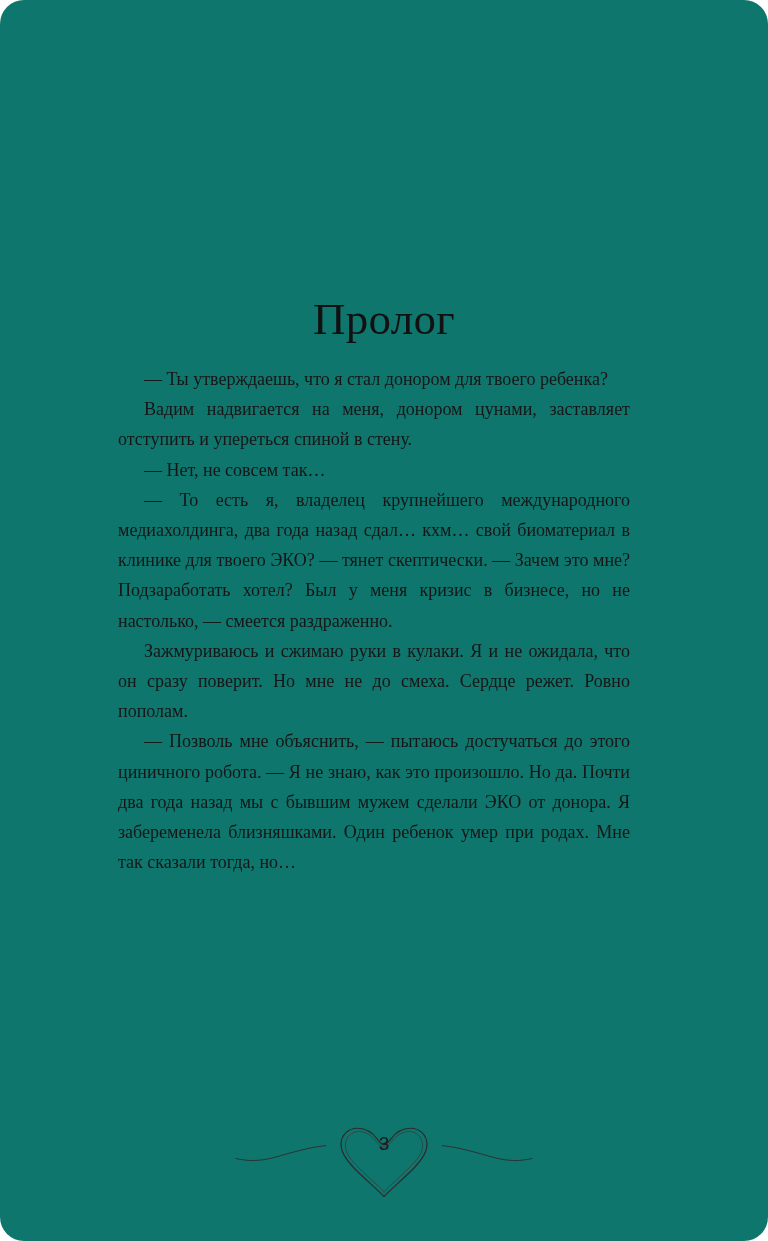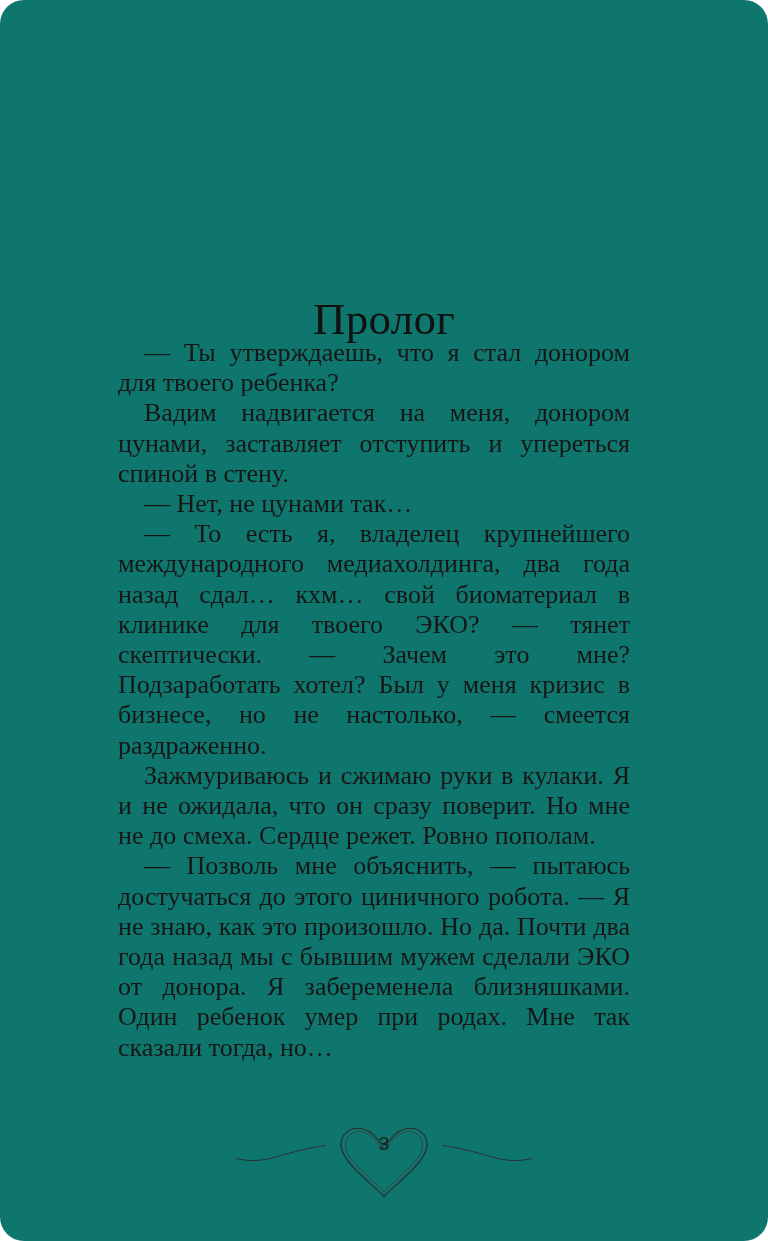--- a/index.html
+++ b/index.html
@@ -35,24 +35,24 @@
     font-size: 45px;
     font-weight: 400;
     line-height: 1.05;
     letter-spacing: 0.3px;
     color: #111111;
   }
 
   
   .text-block {
     position: absolute;
-    top: 338px;
+    top: 364px;
     left: 118px;
     width: 512px;
-    font-size: 26px;
+    font-size: 18px;
     line-height: 30.2px;
     text-align: justify;
     text-justify: inter-word;
     hyphens: manual;
     color: #161616;
   }
 
   .text-block p {
     margin: 0;
     text-indent: 26px;
@@ -93,21 +93,21 @@
 </head>
 <body>
 
 <div class="page">
 
   <h1 class="chapter-title">Пролог</h1>
 
   <div class="text-block">
     <p>— Ты утверждаешь, что я стал донором для твоего ребенка?</p>
     <p>Вадим надвигается на меня, донором цунами, заставляет отступить и упереться спиной в стену.</p>
-    <p>— Нет, не цунами так…</p>
+    <p>— Нет, не совсем так…</p>
     <p>— То есть я, владелец крупнейшего международного медиахолдинга, два года назад сдал… кхм… свой биоматериал в клинике для твоего ЭКО? — тянет скептически. — Зачем это мне? Подзаработать хотел? Был у меня кризис в бизнесе, но не настолько, — смеется раздраженно.</p>
     <p>Зажмуриваюсь и сжимаю руки в кулаки. Я и не ожидала, что он сразу поверит. Но мне не до смеха. Сердце режет. Ровно пополам.</p>
     <p>— Позволь мне объяснить, — пытаюсь достучаться до этого циничного робота. — Я не знаю, как это произошло. Но да. Почти два года назад мы с бывшим мужем сделали ЭКО от донора. Я забеременела близняшками. Один ребенок умер при родах. Мне так сказали тогда, но…</p>
   </div>
 
   <div class="footer-ornament">
     <svg width="300" height="86" viewBox="0 0 300 86" fill="none" xmlns="http://www.w3.org/2000/svg">
 
       <g>
         <path d="M2 40.5 C 14 43.5, 26 43.2, 40 39.5 C 58 34.6, 74 29.4, 92 27.6" stroke="#2b2b2b" stroke-width="0.9" fill="none" stroke-linecap="round"></path>

